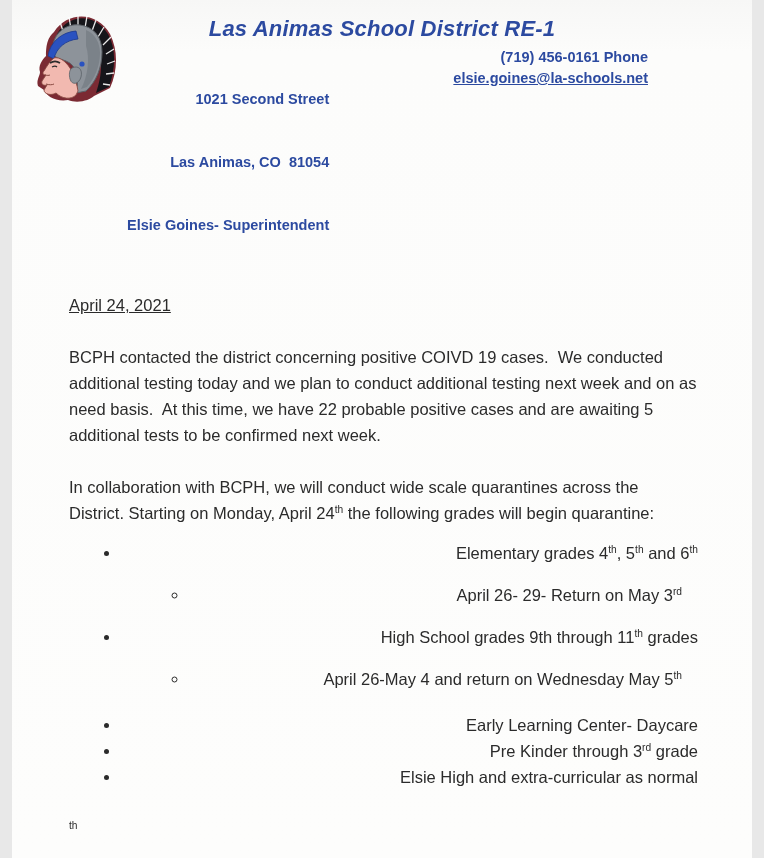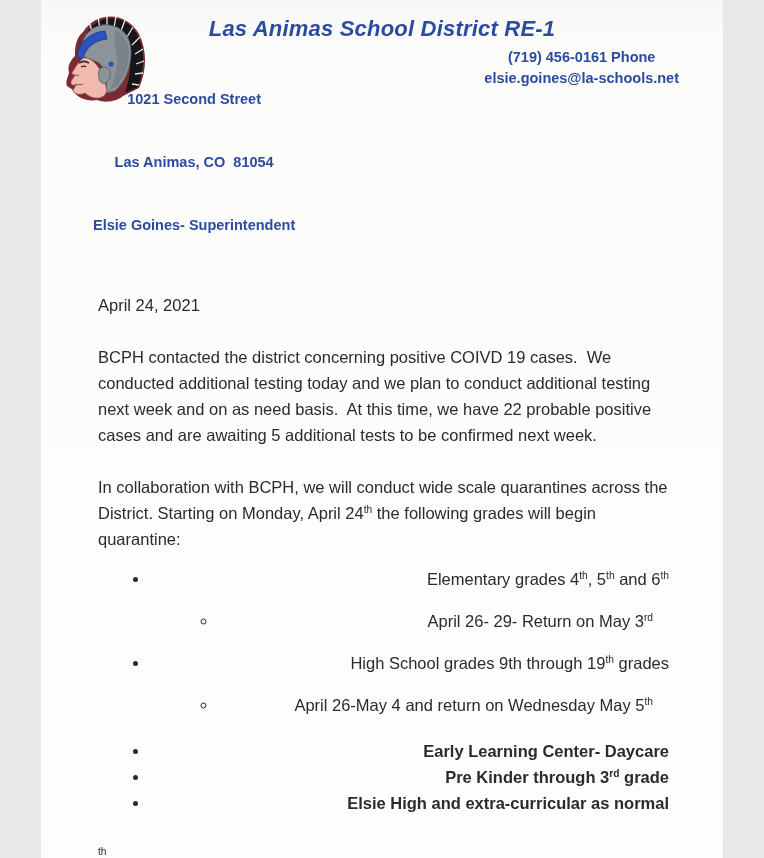--- a/index.html
+++ b/index.html
@@ -10,21 +10,21 @@
     --paper:#fbfbfa;
   }
   *{box-sizing:border-box;}
   html,body{margin:0;padding:0;}
   body{
     background:#e8e8e8;
     font-family:"Liberation Sans","DejaVu Sans",sans-serif;
   }
   .page{
     position:relative;
-    width:682px;
+    width:740px;
     height:858px;
     margin:0 auto;
     background:var(--paper);
     background-image:linear-gradient(180deg, #f7f7f6 0%, #fcfcfb 6%, #fdfdfc 100%);
     color:var(--body-text);
     overflow:hidden;
   }
   
   .letterhead{
     position:relative;
@@ -49,58 +49,59 @@
   }
   .head-cols{
     display:flex;
     margin-top:5px;
     font-size:14.5px;
     font-weight:bold;
     color:var(--brand-blue);
     line-height:21px;
   }
   .addr-col{
-    margin-left:52px;
-    text-align:center;
+    margin-left:115px;
+    text-align:right;
     white-space:pre-wrap;
   }
   .contact-col{
     margin-left:auto;
-    margin-right:44px;
-    text-align:center;
+    margin-right:104px;
+    text-align:right;
   }
   .email-link{
     color:var(--link-blue);
+    text-decoration:underline;
     cursor:pointer;
   }
   
   .body{
     margin:14px 54px 0 57px;
     font-size:16.5px;
     line-height:26px;
     white-space:normal;
   }
   .para{
     margin:26px 0 0 0;
     white-space:pre-wrap;
   }
-  .date-line{margin-top:4px;}
+  .date-line{margin-top:4px;text-decoration:underline;}
   ul{
     margin:14px 0 0 0;
     padding-left:52px;
     text-align:right;
   }
   ul.lvl1{list-style-type:disc;}
   ul.lvl2{
     list-style-type:circle;
     margin:16px;
     padding-left:48px;
   }
   li{padding-left:4px;}
-  ul.tight{margin-top:20px;font-weight:bold;}
+  ul.tight{margin-top:20px;}
   sup{
     font-size:0.62em;
     line-height:0;
   }
 </style>
 </head>
 <body>
 
 <div class="page">
 
@@ -166,21 +167,21 @@
     <p class="para">BCPH contacted the district concerning positive COIVD 19 cases.  We conducted additional testing today and we plan to conduct additional testing next week and on as need basis.  At this time, we have 22 probable positive cases and are awaiting 5 additional tests to be confirmed next week.</p>
 
     <p class="para"><span>In collaboration with BCPH, we will conduct wide scale quarantines across the District. Starting on Monday, April 24</span><sup>th</sup><span> the following grades will begin quarantine:</span></p>
 
     <ul class="lvl1">
       <li><span>Elementary grades 4</span><sup>th</sup><span>, 5</span><sup>th</sup><span> and 6</span><sup>th</sup>
         <ul class="lvl2">
           <li><span>April 26- 29- Return on May 3</span><sup>rd</sup></li>
         </ul>
       </li>
-      <li><span>High School grades 9th through 19</span><sup>th</sup><span> grades</span>
+      <li><span>High School grades 9th through 11</span><sup>th</sup><span> grades</span>
         <ul class="lvl2">
           <li><span>April 26-May 4 and return on Wednesday May 5</span><sup>th</sup></li>
         </ul>
       </li>
     </ul>
 
 
     <ul class="lvl1 tight">
       <li>Early Learning Center- Daycare</li>
       <li><span>Pre Kinder through 3</span><sup>rd</sup><span> grade</span></li>

